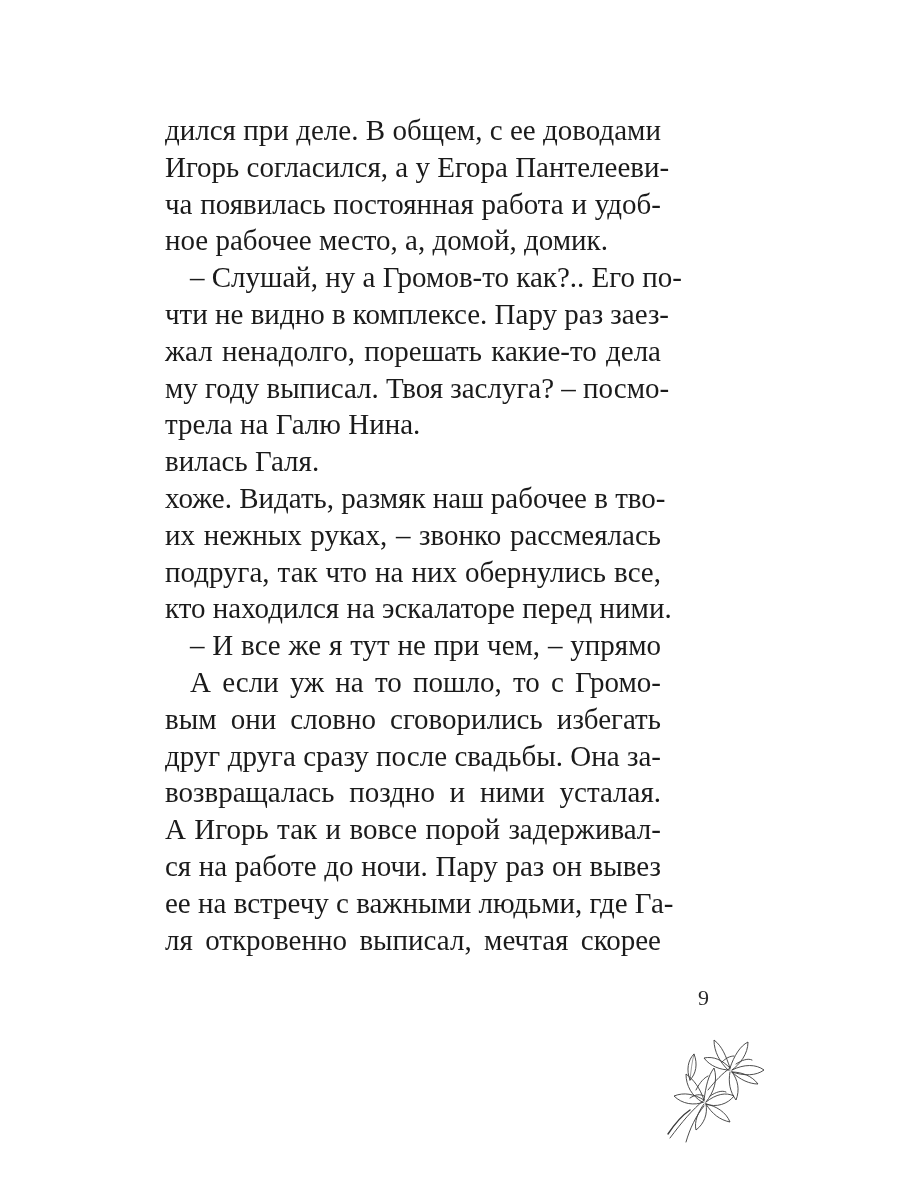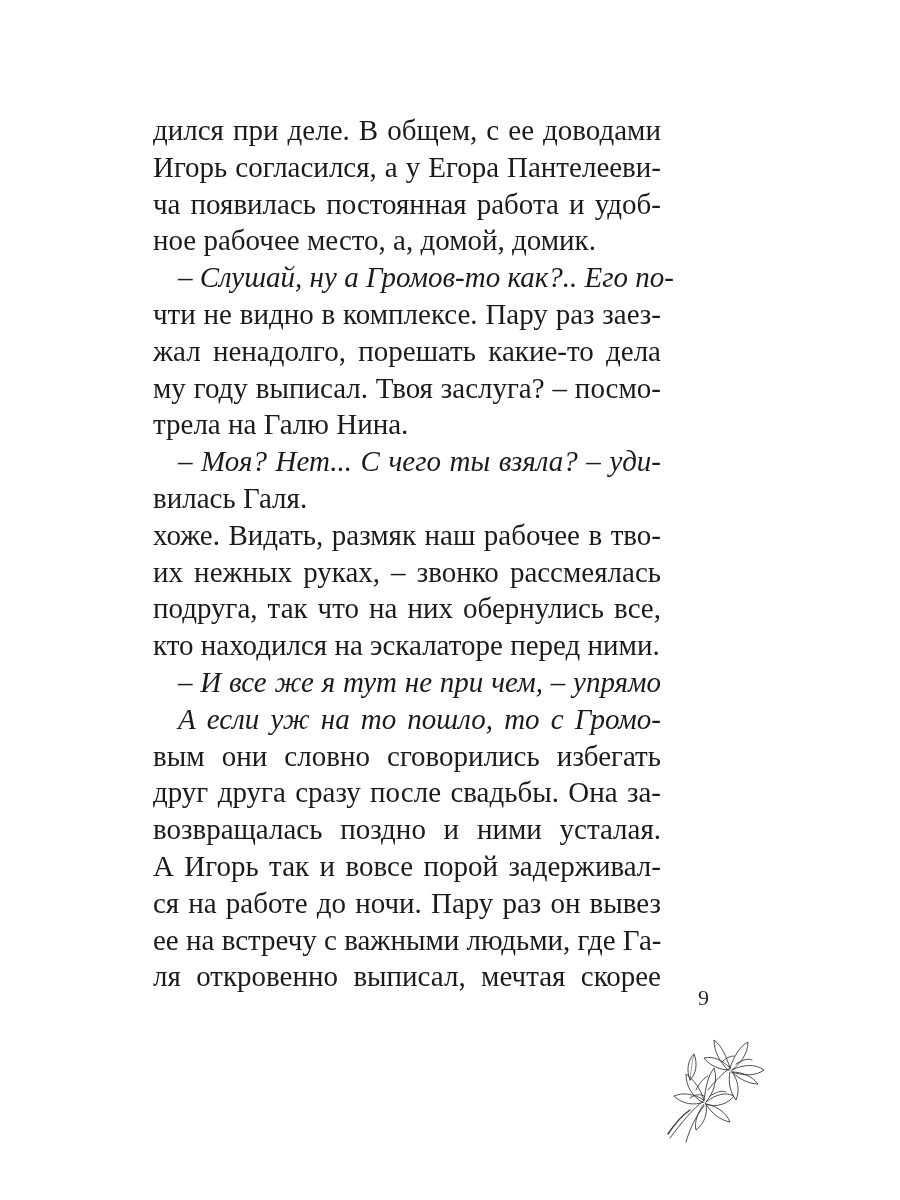--- a/index.html
+++ b/index.html
@@ -29,27 +29,27 @@
   }
   .line {
     display: block;
     height: 36.8px;
     line-height: 36.8px;
     font-size: 29px;
     white-space: nowrap;
     text-align: justify;
     text-align-last: justify;
     letter-spacing: 0px;
+    margin-left: 12px;
   }
   .line.last {
     text-align-last: left;
   }
   .line.indent {
     padding-left: 25px;
-    font-style: italic;
   }
   .page-number {
     position: absolute;
     left: 698px;
     top: 985px;
     font-size: 22px;
     color: #2a2a2a;
   }
   .flower {
     position: absolute;
@@ -67,21 +67,20 @@
   <div class="text-block" id="text-block">
       <span class="line">дился при деле. В общем, с ее доводами</span>
       <span class="line">Игорь согласился, а у Егора Пантелееви-</span>
       <span class="line">ча появилась постоянная работа и удоб-</span>
       <span class="line last">ное рабочее место, а, домой, домик.</span>
       <span class="line indent">– Слушай, ну а Громов-то как?.. Его по-</span>
       <span class="line">чти не видно в комплексе. Пару раз заез-</span>
       <span class="line">жал ненадолго, порешать какие-то дела</span>
       <span class="line">му году выписал. Твоя заслуга? – посмо-</span>
       <span class="line last">трела на Галю Нина.</span>
-      <span class="line indent">– Моя? Нет... С чего ты взяла? – уди-</span>
       <span class="line last">вилась Галя.</span>
       <span class="line">хоже. Видать, размяк наш рабочее в тво-</span>
       <span class="line">их нежных руках, – звонко рассмеялась</span>
       <span class="line">подруга, так что на них обернулись все,</span>
       <span class="line last">кто находился на эскалаторе перед ними.</span>
       <span class="line indent">– И все же я тут не при чем, – упрямо</span>
       <span class="line indent">А если уж на то пошло, то с Громо-</span>
       <span class="line">вым они словно сговорились избегать</span>
       <span class="line">друг друга сразу после свадьбы. Она за-</span>
       <span class="line">возвращалась поздно и ними усталая.</span>

